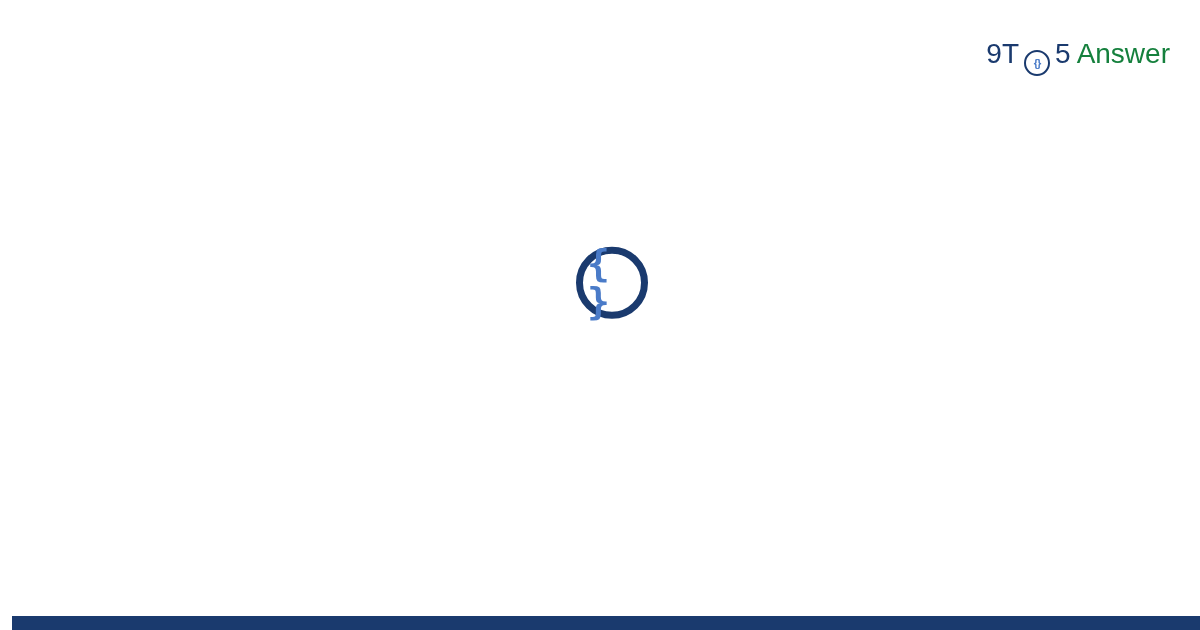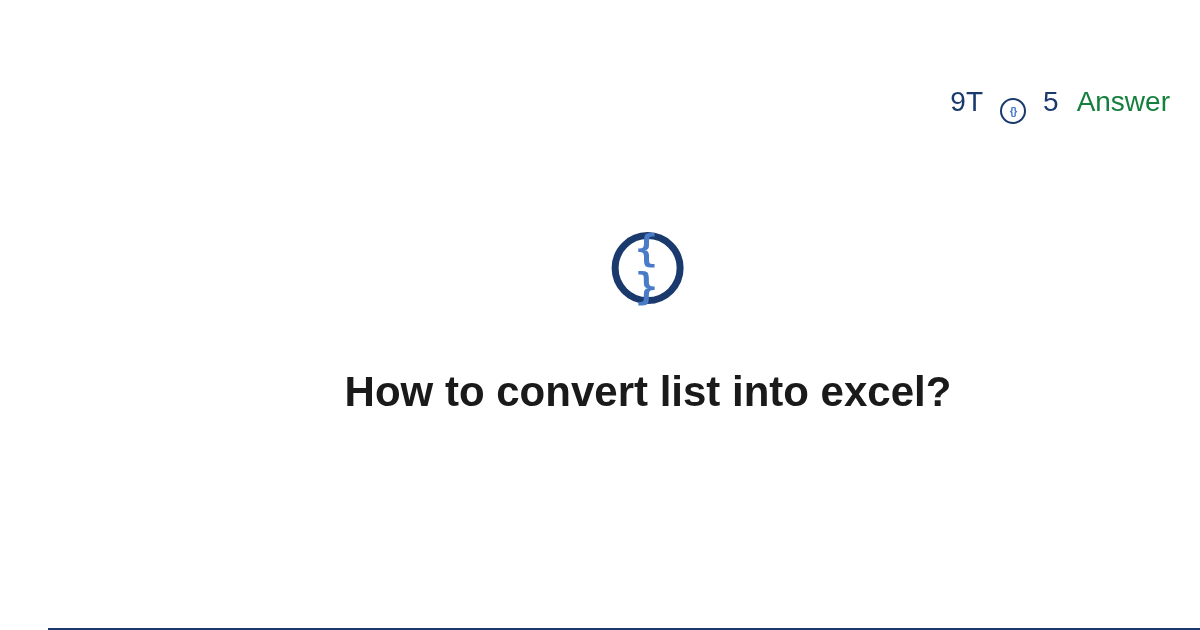--- a/index.html
+++ b/index.html
@@ -1,16 +1,16 @@
 <!DOCTYPE html>
 <html><head>
   <meta charset="utf-8">
   <style>
     * {
-      margin: 16px;
+      margin: 4px;
       padding: 0;
       box-sizing: border-box;
     }
     body {
       width: 1200px;
       height: 630px;
       font-family: Arial, Helvetica, sans-serif;
       background: #ffffff;
       position: relative;
       overflow: hidden;
@@ -109,16 +109,15 @@
     <span class="logo-o-inner">{}</span>
   </span>
   <span class="logo-5">5</span>
   <span class="logo-answer">Answer</span>
 </div>
 
 <div class="center-content">
   <div class="center-icon">
     <span class="center-icon-inner">{ }</span>
   </div>
-  <h1 class="question-title">How to convert list into excel?</h1>
 </div>
 
 <div class="footer-bar"></div>
 
 </body></html>

